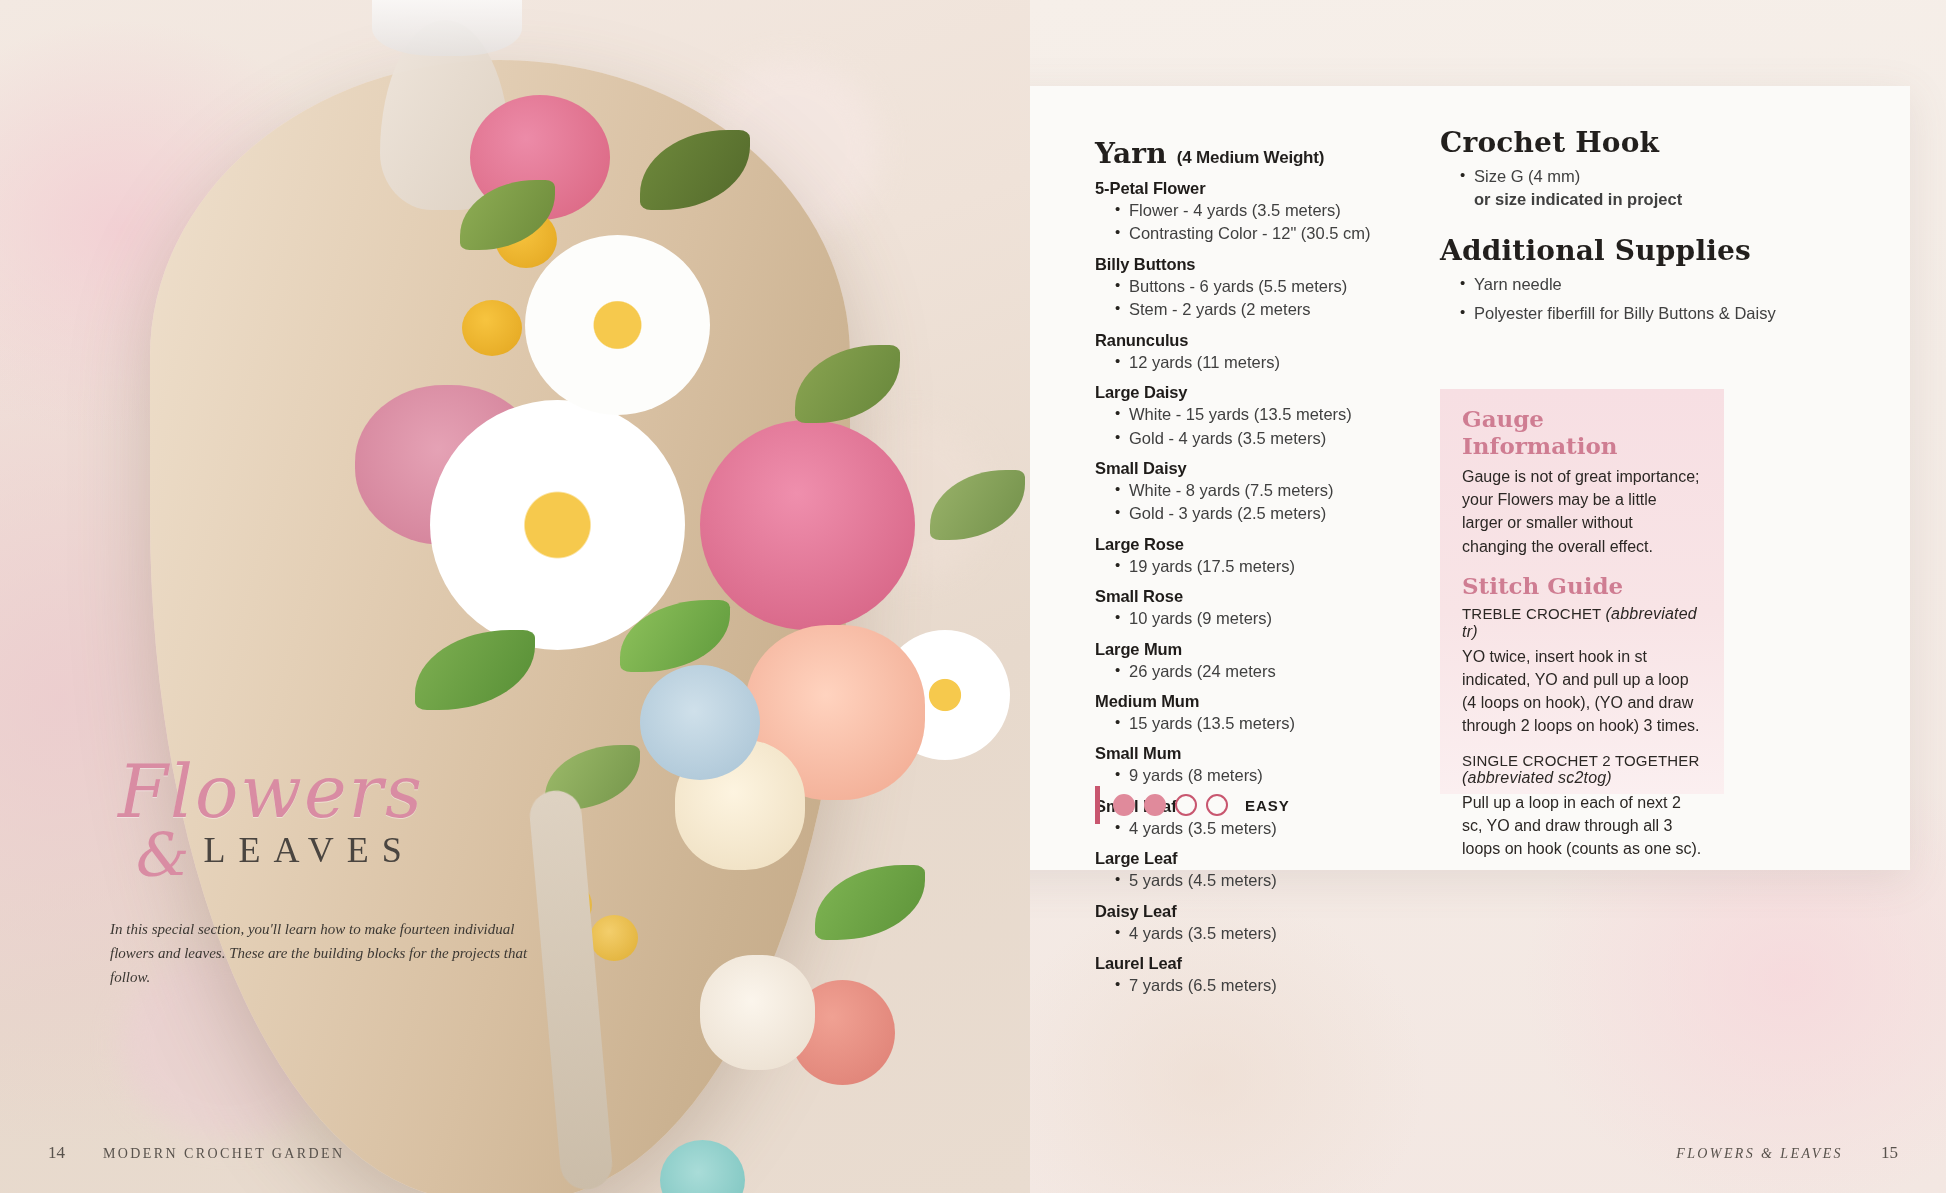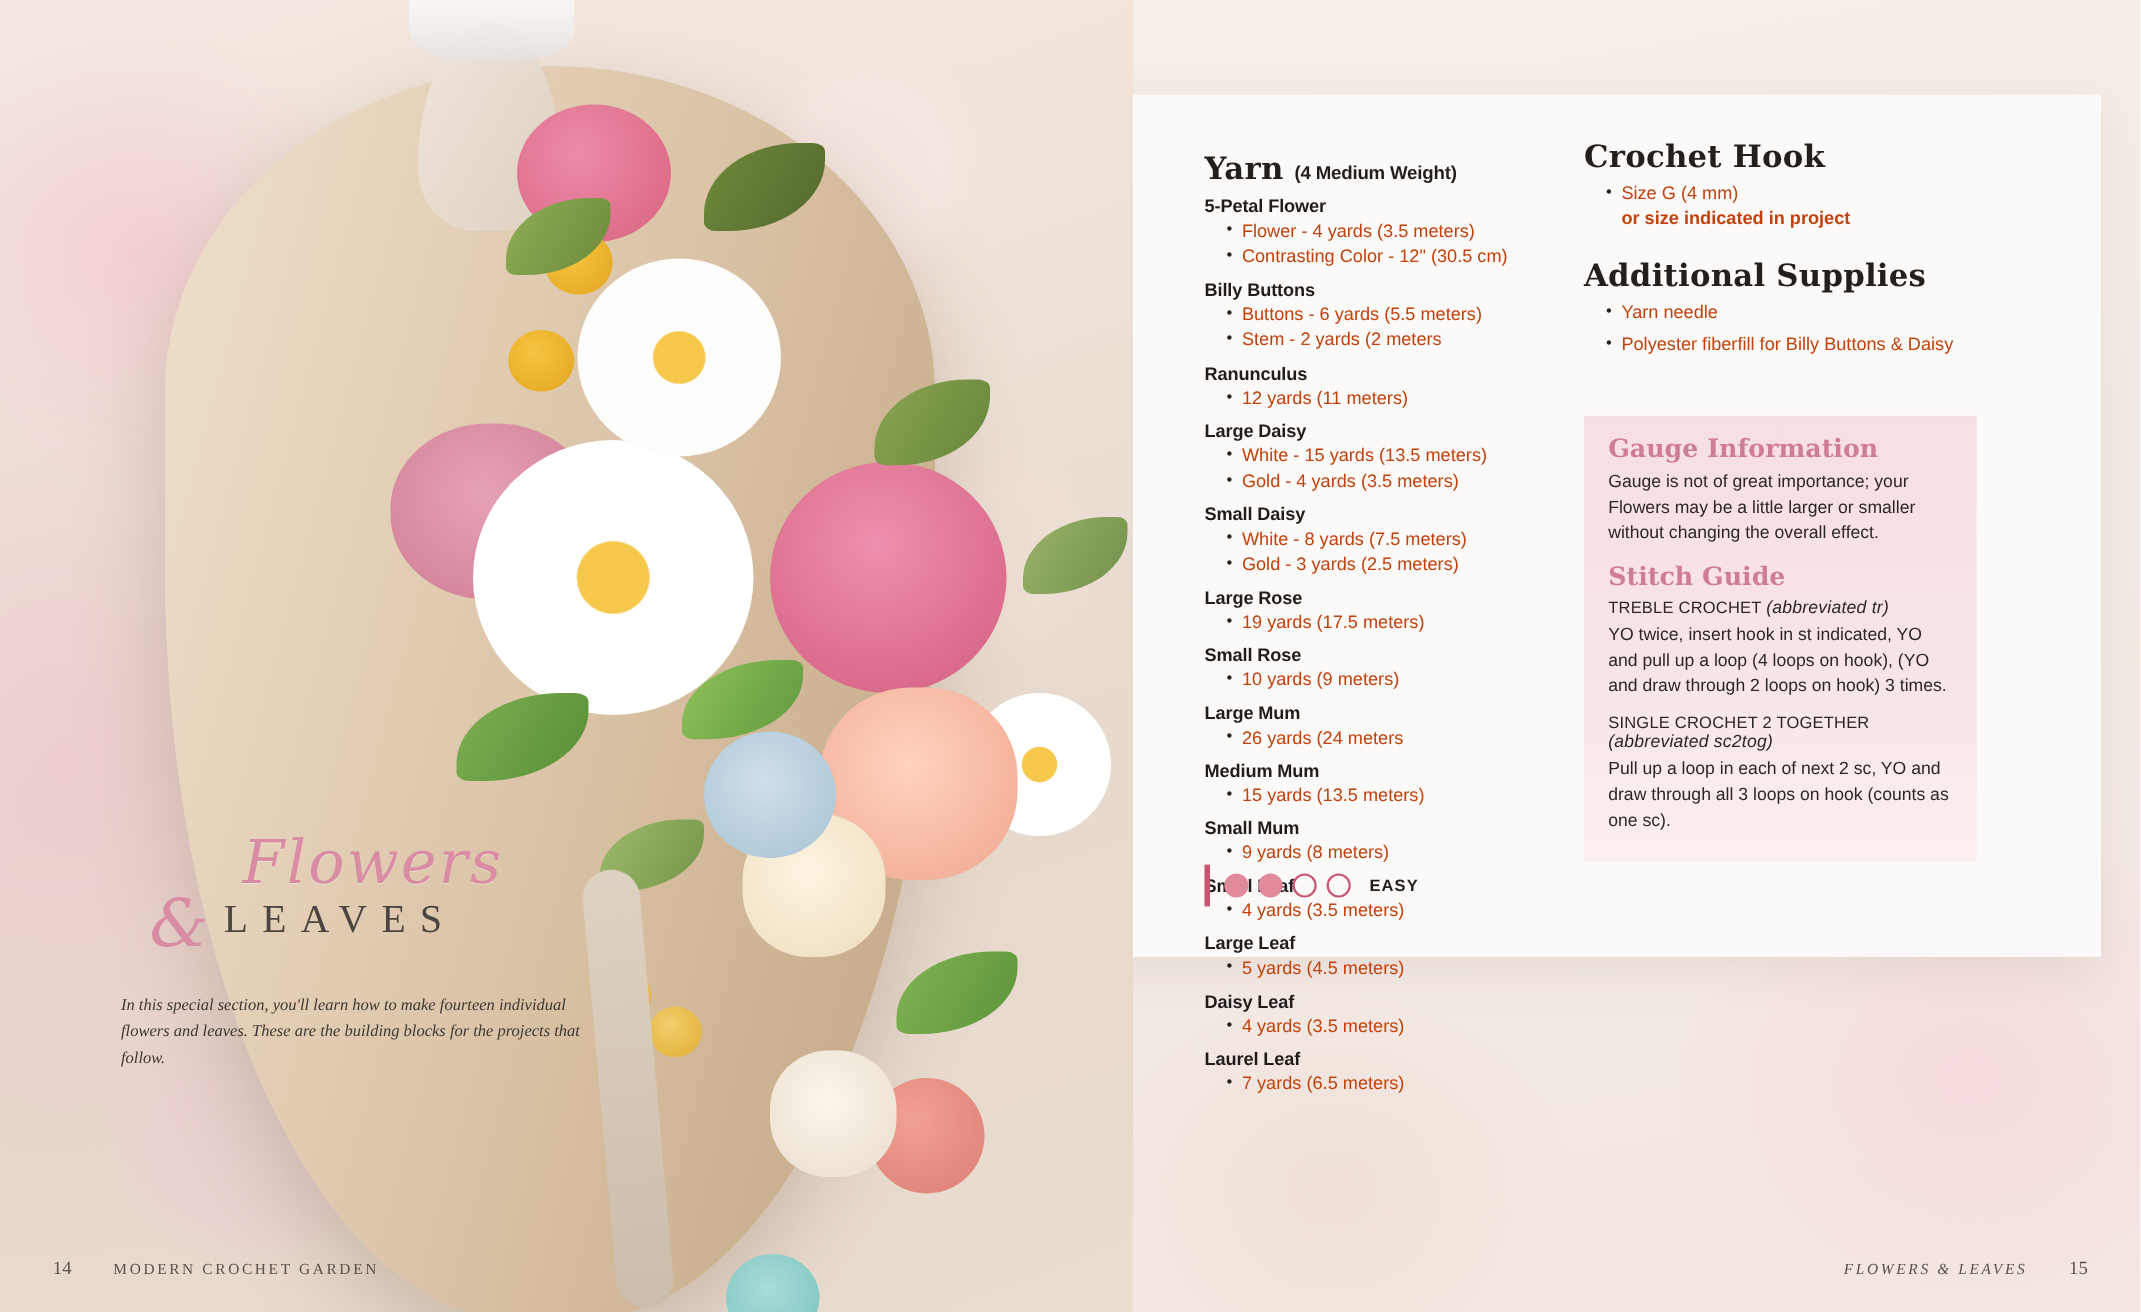--- a/index.html
+++ b/index.html
@@ -81,27 +81,26 @@
   .title-block {
     position: absolute;
     left: 110px;
     top: 760px;
     width: 450px;
     z-index: 6;
   }
   .script-title {
     font-family: "DejaVu Serif", serif;
     font-style: italic;
-    font-size: 55px;
+    font-size: 72px;
     line-height: .9;
     color: #d98ca3;
     letter-spacing: 2px;
     margin: 0 0 4px 8px;
     text-shadow: 0 1px 0 rgba(255,255,255,.4);
-    text-align: center;
   }
   .title-row2 {
     display: flex;
     align-items: flex-end;
     gap: 14px;
     margin-left: 26px;
   }
   .amp {
     font-family: "DejaVu Serif", serif;
     font-style: italic;
@@ -185,39 +184,39 @@
     letter-spacing: -.1px;
   }
   ul.bl {
     list-style: none;
     margin: 0;
     padding: 0 0 0 20px;
   }
   ul.bl li {
     position: relative;
     font-size: 16.5px;
-    color: #c2410c;
+    color: #404040;
     line-height: 1.42;
     padding-left: 14px;
   }
   ul.bl li::before {
     content: "•";
     position: absolute;
     left: 0; top: -1px;
     font-size: 15px;
     color: #26231f;
   }
   .hook-list li, .supplies-list li { font-size: 17px; line-height: 1.45; margin-bottom: 6px; }
   .bold-inline { font-weight: 700; }
 
   
   .pink-panel {
     position: absolute;
-    left: 345px; top: 292px;
-    width: 357px;
+    left: 345px; top: 303px;
+    width: 284px;
     height: 405px;
     background: linear-gradient(180deg, #f7dfe3 0%, #f8e4e6 55%, #fbeff0 100%);
     padding: 16px 22px 14px 22px;
     box-sizing: border-box;
   }
   .pink-h {
     font-family: "DejaVu Serif", serif;
     font-size: 23px;
     font-weight: 700;
     color: #cf7d92;

